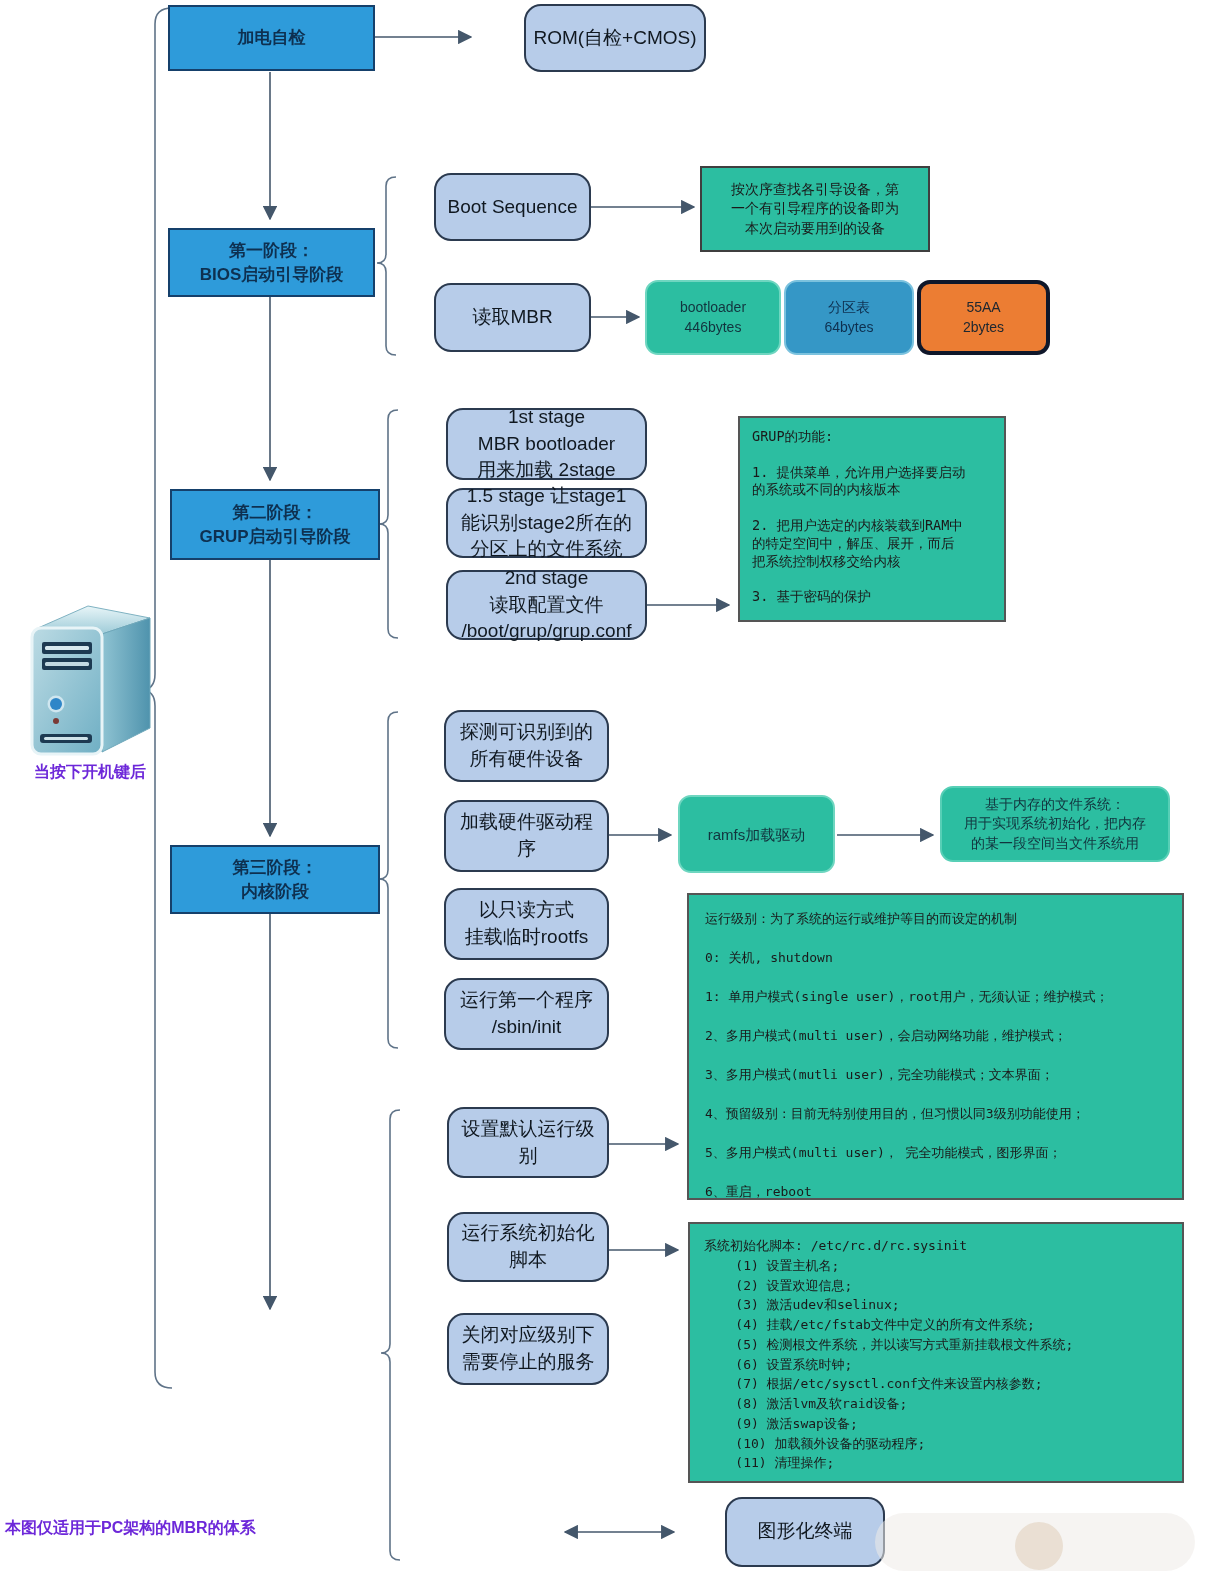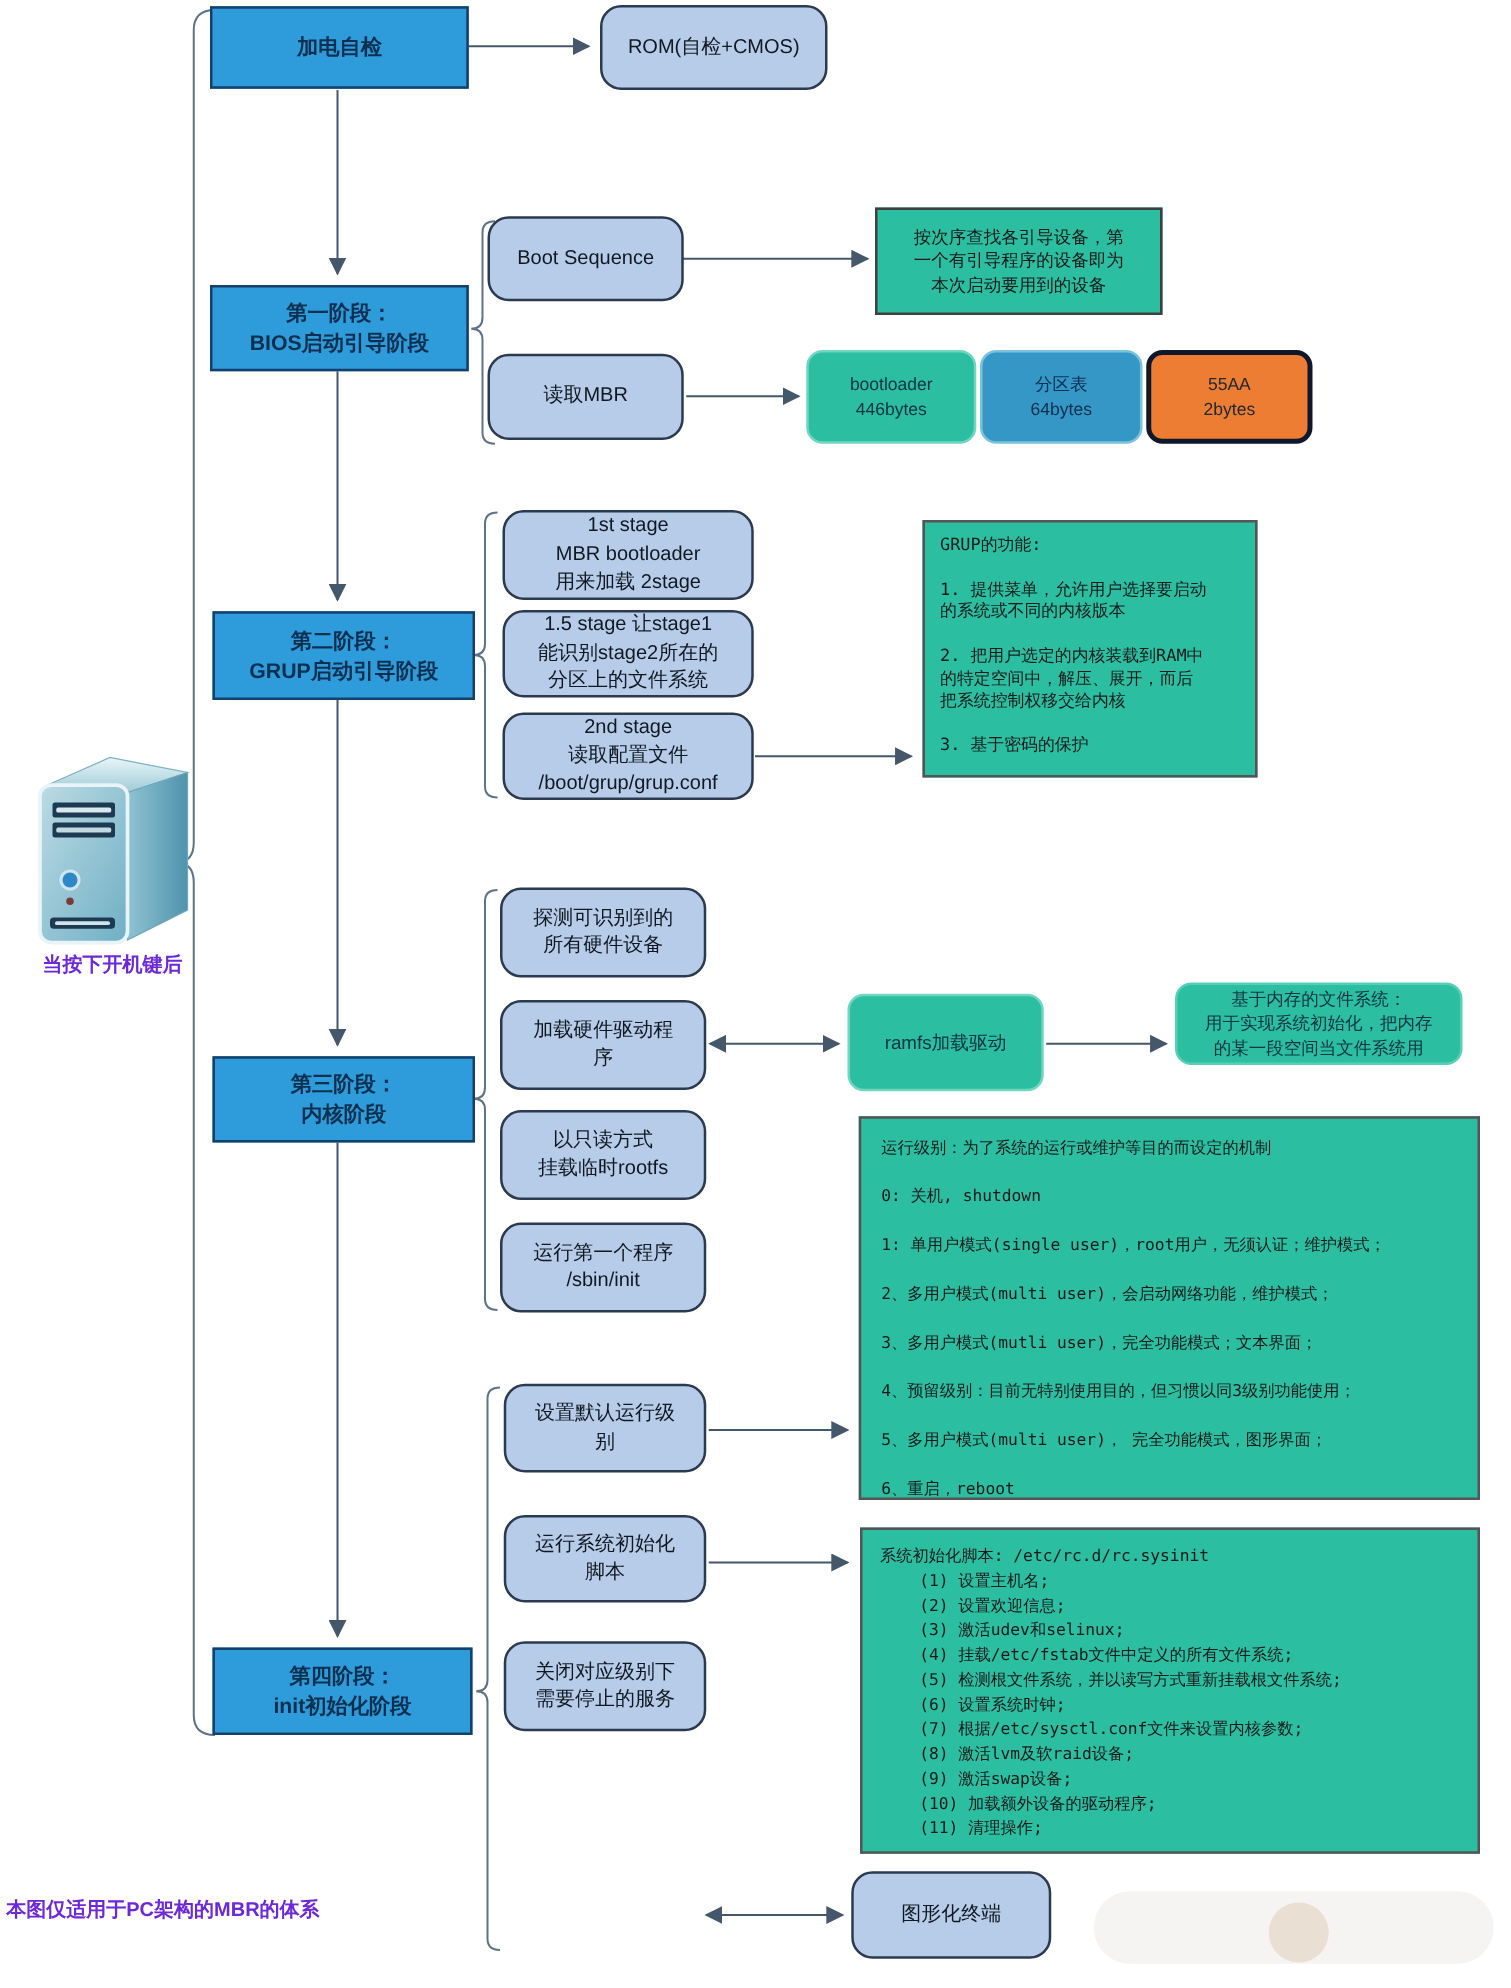--- a/index.html
+++ b/index.html
@@ -2,21 +2,21 @@
 <html><head>
 <meta charset="utf-8">
 <style>
   html,body{margin:0;padding:0;background:#fff;}
   body{font-family:"Liberation Sans", sans-serif;}
   .canvas{position:relative;width:1209px;height:1590px;background:#ffffff;overflow:hidden;}
   .overlay{position:absolute;left:0;top:0;width:1209px;height:1590px;pointer-events:none;}
   .box{position:absolute;box-sizing:border-box;display:flex;align-items:center;justify-content:center;
        text-align:center;white-space:pre-line;line-height:1.4;}
   .stage{background:#2E9BDA;border:2px solid #15406B;color:#0E3050;font-weight:bold;font-size:17px;}
-  .rounded{background:#B7CCE9;border:2px solid #2B3A4F;border-radius:17px;color:#101820;font-size:16px;}
+  .rounded{background:#B7CCE9;border:2px solid #2B3A4F;border-radius:17px;color:#101820;font-size:19px;margin-left:44px;}
   .teal{background:#2CBEA1;border:2px solid #6FD6C0;border-radius:13px;color:#12343E;font-size:14px;}
   .bluepart{background:#3597C6;border:2px solid #7BC2DE;border-radius:13px;color:#0E3050;font-size:14px;}
   .orange{background:#EC7D33;border:4px solid #0f172a;border-radius:13px;color:#202830;font-size:14px;}
   .greennote{background:#2CBEA1;border:2px solid #3F3F3F;color:#1A1A1A;font-size:14px;}
   .greenbig{background:#2CBEA1;border:2px solid #555;color:#1A1A1A;font-size:13px;
             display:block;text-align:left;white-space:pre-wrap;
             font-family:"DejaVu Sans Mono","Liberation Sans",monospace;}
   .caption{position:absolute;font-weight:bold;color:#6d28d9;}
   .watermark{position:absolute;border-radius:30px;background:rgba(238,235,231,0.55);}
   .wm-logo{position:absolute;border-radius:50%;background:rgba(205,175,140,0.30);}
@@ -125,21 +125,21 @@
 
 3. 基于密码的保护</div>
 
   <div class="box stage" style="left:170px;top:845px;width:210px;height:69px;">第三阶段：
 内核阶段</div>
   <div class="box rounded" style="left:400px;top:710px;width:165px;height:72px;">探测可识别到的
 所有硬件设备</div>
   <div class="box rounded" style="left:400px;top:800px;width:165px;height:72px;">加载硬件驱动程
 序</div>
   <div class="box teal" style="left:678px;top:795px;width:157px;height:78px;font-size:15px;">ramfs加载驱动</div>
-  <div class="box teal" style="left:940px;top:786px;width:230px;height:66px;border:2px solid #57CFB6;">基于内存的文件系统：
+  <div class="box teal" style="left:940px;top:786px;width:230px;height:76px;border:2px solid #57CFB6;">基于内存的文件系统：
 用于实现系统初始化，把内存
 的某一段空间当文件系统用</div>
   <div class="box rounded" style="left:400px;top:888px;width:165px;height:72px;">以只读方式
 挂载临时rootfs</div>
   <div class="box rounded" style="left:400px;top:978px;width:165px;height:72px;">运行第一个程序
 /sbin/init</div>
   <div class="box greenbig" style="left:687px;top:893px;width:497px;height:307px;padding:14px 16px;line-height:1.5;">运行级别：为了系统的运行或维护等目的而设定的机制
 
 0: 关机, shutdown
 
@@ -148,22 +148,20 @@
 2、多用户模式(multi user)，会启动网络功能，维护模式；
 
 3、多用户模式(mutli user)，完全功能模式；文本界面；
 
 4、预留级别：目前无特别使用目的，但习惯以同3级别功能使用；
 
 5、多用户模式(multi user)， 完全功能模式，图形界面；
 
 6、重启，reboot</div>
 
-  <div class="box stage" style="left:170px;top:1318px;width:208px;height:70px;">第四阶段：
-init初始化阶段</div>
   <div class="box rounded" style="left:403px;top:1107px;width:162px;height:71px;">设置默认运行级
 别</div>
   <div class="box rounded" style="left:403px;top:1212px;width:162px;height:70px;">运行系统初始化
 脚本</div>
   <div class="box rounded" style="left:403px;top:1313px;width:162px;height:72px;">关闭对应级别下
 需要停止的服务</div>
   <div class="box rounded" style="left:681px;top:1497px;width:160px;height:70px;font-family:Liberation Mono, monospace;">图形化终端</div>
   <div class="box greenbig" style="left:688px;top:1222px;width:496px;height:261px;padding:12px 14px;line-height:1.52;">系统初始化脚本: /etc/rc.d/rc.sysinit
     (1) 设置主机名;
     (2) 设置欢迎信息;

